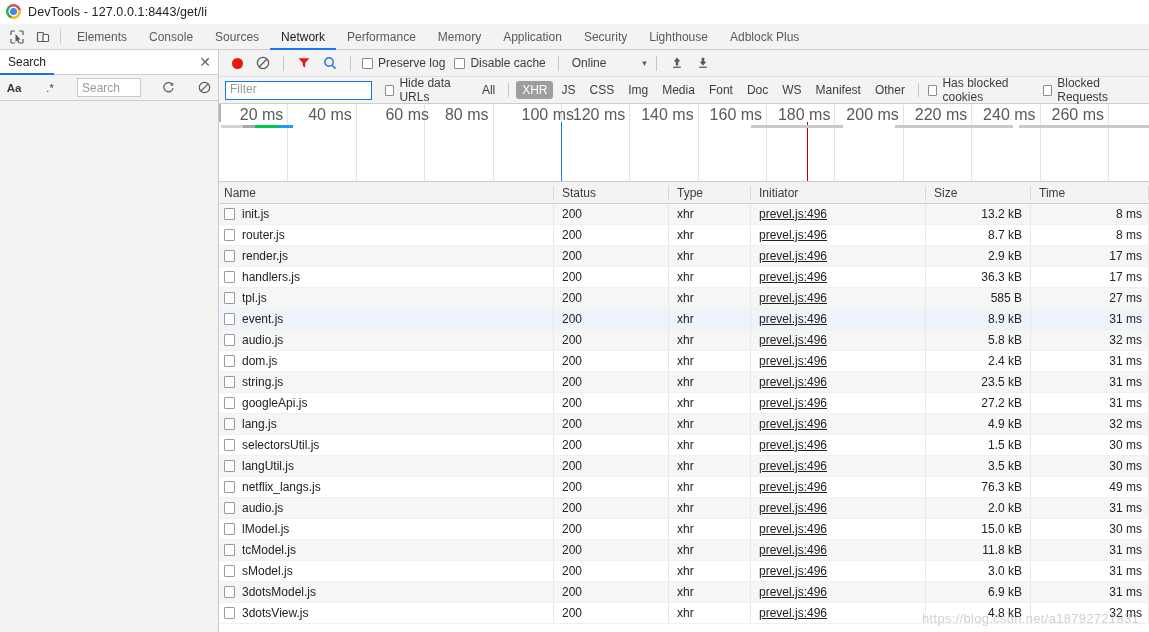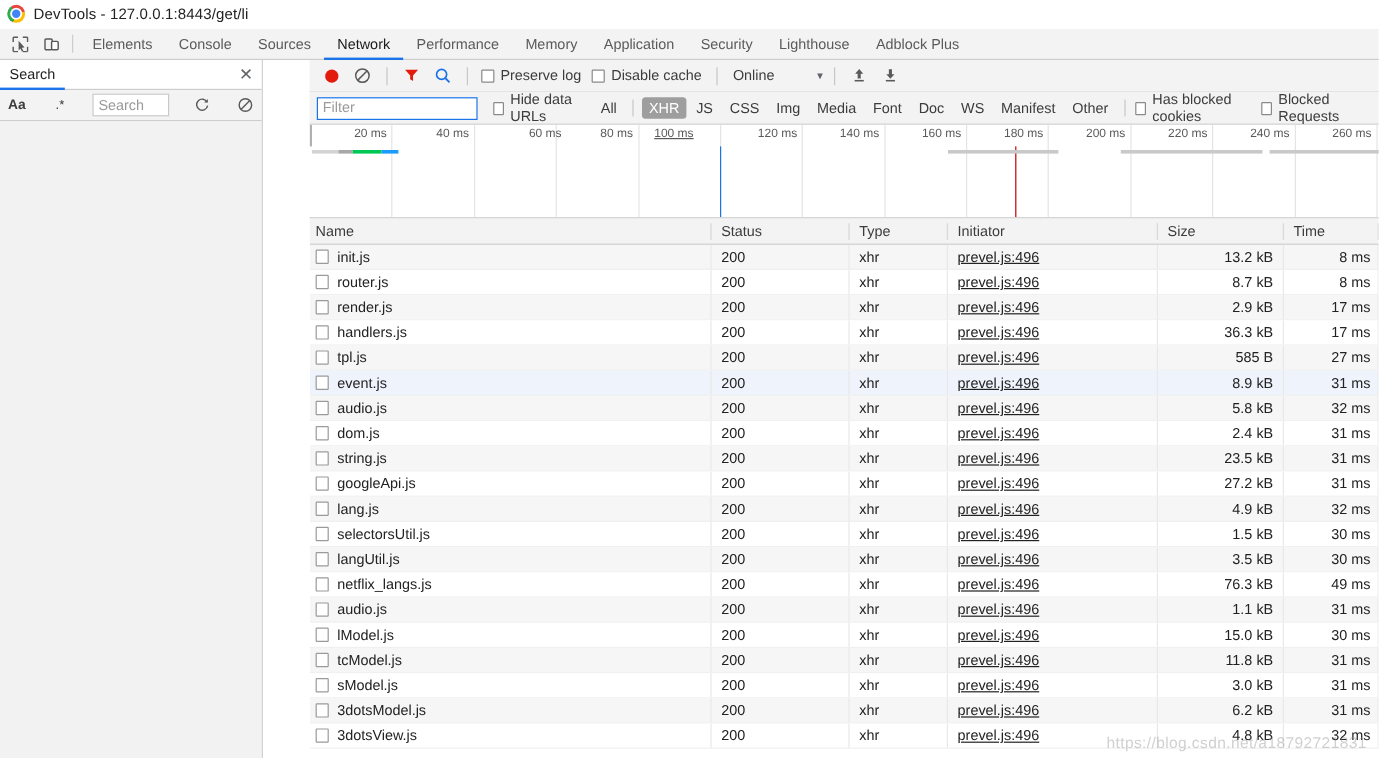--- a/index.html
+++ b/index.html
@@ -62,21 +62,21 @@
                   display: flex; align-items: center; gap: 14px; padding: 0 3px; }
   .lt-btn { width: 22px; height: 20px; display: flex; align-items: center; justify-content: center;
             font-size: 11px; color: #3c3c3c; cursor: pointer; }
   .lt-btn.bold { font-weight: bold; font-size: 11.5px; }
   .search-field { flex: 1; height: 19px; background: #fff; border: 1px solid #c9c9c9; display: flex; align-items: center;
                   padding: 0 4px; margin: 0 2px; }
   .search-field span { color: #9a9a9a; font-size: 12px; }
   .leftbody { flex: 1; background: #f2f2f2; }
 
   
-  .rightpane { flex: 1; display: flex; flex-direction: column; min-width: 0; background: #fff; margin-left: 39px; }
+  .rightpane { flex: 1; display: flex; flex-direction: column; min-width: 0; background: #fff; }
 
   
   .ntoolbar { height: 27px; min-height: 27px; background: #f3f3f3; border-bottom: 1px solid #e0e0e0;
               display: flex; align-items: center; padding: 0 6px; gap: 2px; }
   .rec-dot { width: 11px; height: 11px; border-radius: 50%; background: #e31b0c; }
   .nicon { width: 24px; height: 22px; display: flex; align-items: center; justify-content: center; cursor: pointer; }
   .vsep { width: 1px; height: 15px; background: #c7c7c7; margin: 0 6px; }
   .cbox { width: 11px; height: 11px; border: 1px solid #8a8a8a; background: #fff; border-radius: 1px; display: inline-block; }
   .chkwrap { display: flex; align-items: center; gap: 5px; color: #3c3c3c; font-size: 12px; cursor: pointer; margin-right: 4px; padding-left: 3px;}
   .selwrap { display: flex; align-items: center; color: #3c3c3c; font-size: 12px; cursor: pointer; padding-left: 5px; }
@@ -89,21 +89,21 @@
                   padding: 0 4px; margin-right: 10px; }
   .filter-input span { color: #9a9a9a; font-size: 12px; }
   .ftype { padding: 2px 6px; font-size: 12px; color: #3c3c3c; border-radius: 3px; cursor: pointer; margin: 0 1px;}
   .ftype.sel { background: #9e9e9e; color: #fff; }
   .fsep { width: 1px; height: 14px; background: #c7c7c7; margin: 0 6px; }
 
   
   .overview { height: 78px; min-height: 78px; background: #fff; border-bottom: 1px solid #cdcdcd;
               position: relative; overflow: hidden; }
   .ov-tick { position: absolute; top: 0; height: 78px; border-left: 1px solid #e4e4e4; }
-  .ov-tick-label { position: absolute; top: 2px; font-size: 10px; color: #5a5a5a; transform: translateX(-100%);
+  .ov-tick-label { position: absolute; top: 2px; font-size: 16px; color: #5a5a5a; transform: translateX(-100%);
                    padding-right: 4px; white-space: nowrap; }
   .ov-edge { position: absolute; left: 0; top: 0; width: 2px; height: 18px; background: #b0b0b0; }
   .ov-bar { position: absolute; height: 3px; }
   .ov-line { position: absolute; width: 1px; top: 18px; bottom: 0; }
 
   
   .table { flex: 1; display: flex; flex-direction: column; min-height: 0; overflow: hidden; }
   .thead { display: flex; height: 22px; min-height: 22px; background: #f3f3f3; border-bottom: 1px solid #cdcdcd;
            font-size: 12px; color: #3c3c3c; align-items: center; }
   .th { display: flex; align-items: center; padding: 0 8px; border-right: 1px solid #d8d8d8; white-space: nowrap; }
@@ -279,21 +279,21 @@
         <div class="ov-edge"></div>
       <div class="ov-tick" style="left: 68.3824px;"></div>
           <div class="ov-tick-label" style="left: 68.3824px;">20 ms</div>
           <div class="ov-tick" style="left: 136.765px;"></div>
           <div class="ov-tick-label" style="left: 136.765px;">40 ms</div>
           <div class="ov-tick" style="left: 205.147px;"></div>
           <div class="ov-tick-label" style="left: 214px;">60 ms</div>
           <div class="ov-tick" style="left: 273.529px;"></div>
           <div class="ov-tick-label" style="left: 273.529px;">80 ms</div>
           <div class="ov-tick" style="left: 341.912px;"></div>
-          <div class="ov-tick-label" style="left: 324px; text-decoration: underline;">100 ms</div>
+          <div class="ov-tick-label" style="left: 359px;">100 ms</div>
           <div class="ov-tick" style="left: 410.294px;"></div>
           <div class="ov-tick-label" style="left: 410.294px;">120 ms</div>
           <div class="ov-tick" style="left: 478.676px;"></div>
           <div class="ov-tick-label" style="left: 478.676px;">140 ms</div>
           <div class="ov-tick" style="left: 547.059px;"></div>
           <div class="ov-tick-label" style="left: 547.059px;">160 ms</div>
           <div class="ov-tick" style="left: 615.441px;"></div>
           <div class="ov-tick-label" style="left: 615.441px;">180 ms</div>
           <div class="ov-tick" style="left: 683.824px;"></div>
           <div class="ov-tick-label" style="left: 683.824px;">200 ms</div>
@@ -509,21 +509,21 @@
             <div class="row odd">
               <div class="td c-name">
                 <span class="doc-icon"></span>
                 <span>audio.js</span>
               </div>
               <div class="td c-status">200</div>
               <div class="td c-type">xhr</div>
               <div class="td c-init">
                 <span class="initlink">prevel.js:496</span>
               </div>
-              <div class="td c-size">1.1 kB</div>
+              <div class="td c-size">2.0 kB</div>
               <div class="td c-time">31 ms</div>
             </div>
             <div class="row even">
               <div class="td c-name">
                 <span class="doc-icon"></span>
                 <span>lModel.js</span>
               </div>
               <div class="td c-status">200</div>
               <div class="td c-type">xhr</div>
               <div class="td c-init">
@@ -561,21 +561,21 @@
             <div class="row odd">
               <div class="td c-name">
                 <span class="doc-icon"></span>
                 <span>3dotsModel.js</span>
               </div>
               <div class="td c-status">200</div>
               <div class="td c-type">xhr</div>
               <div class="td c-init">
                 <span class="initlink">prevel.js:496</span>
               </div>
-              <div class="td c-size">6.2 kB</div>
+              <div class="td c-size">6.9 kB</div>
               <div class="td c-time">31 ms</div>
             </div>
             <div class="row even">
               <div class="td c-name">
                 <span class="doc-icon"></span>
                 <span>3dotsView.js</span>
               </div>
               <div class="td c-status">200</div>
               <div class="td c-type">xhr</div>
               <div class="td c-init">

